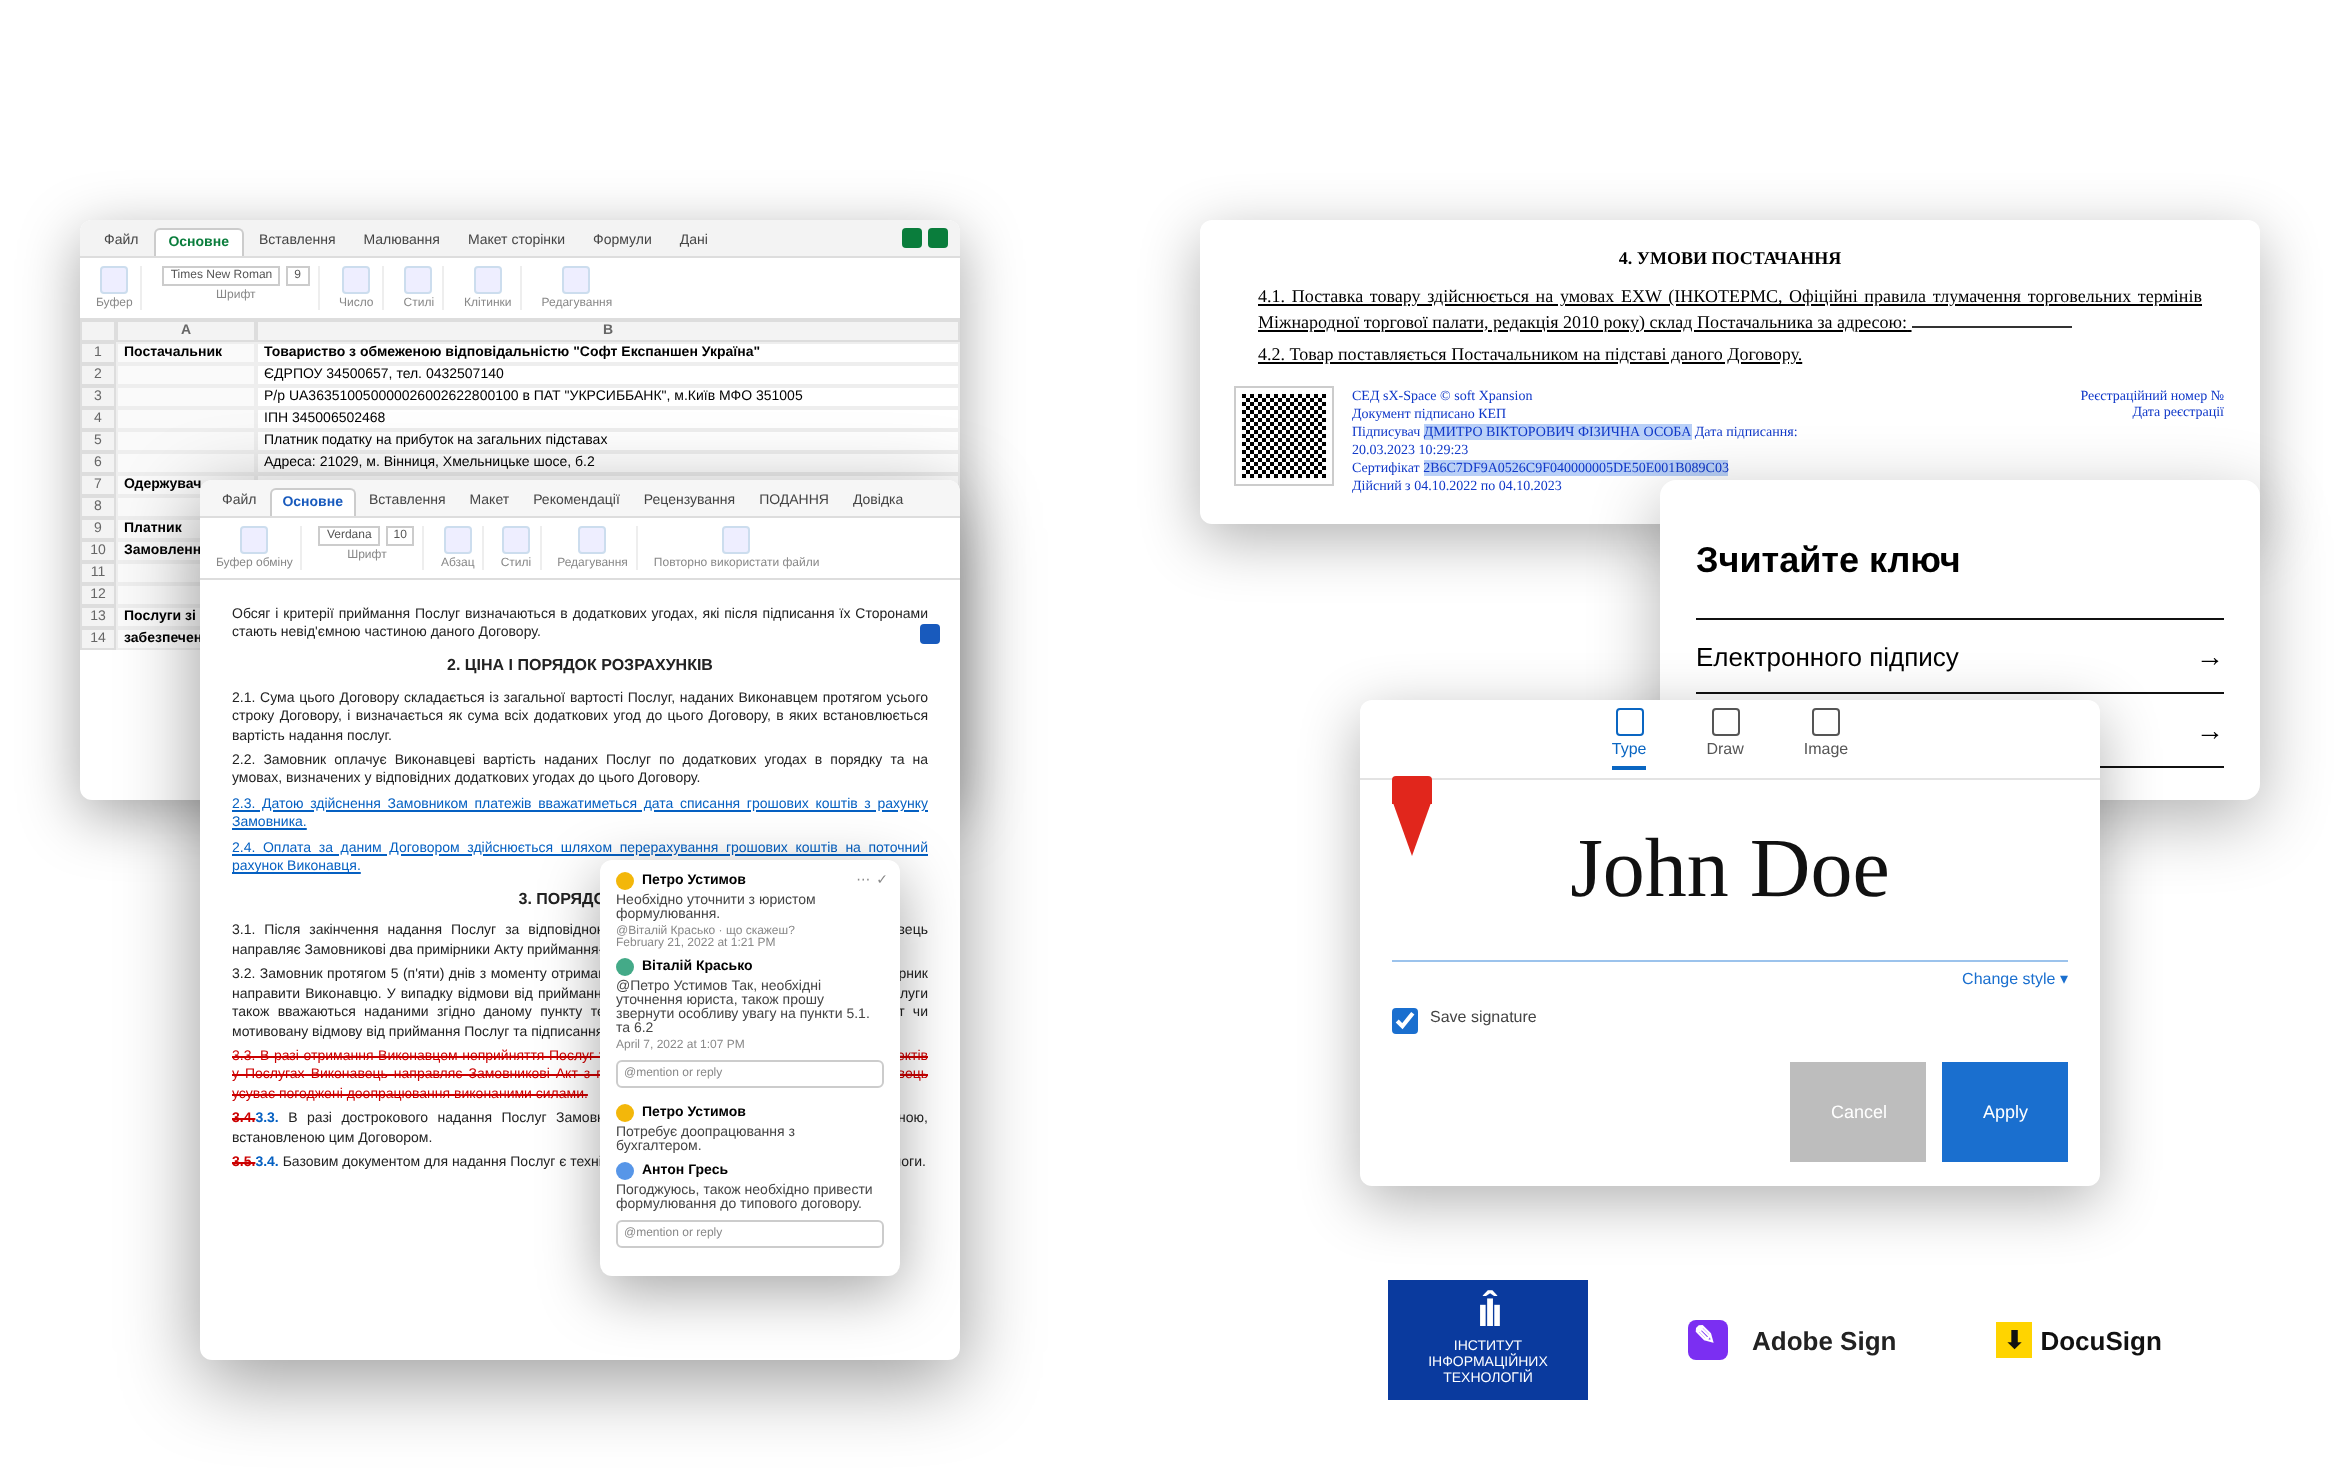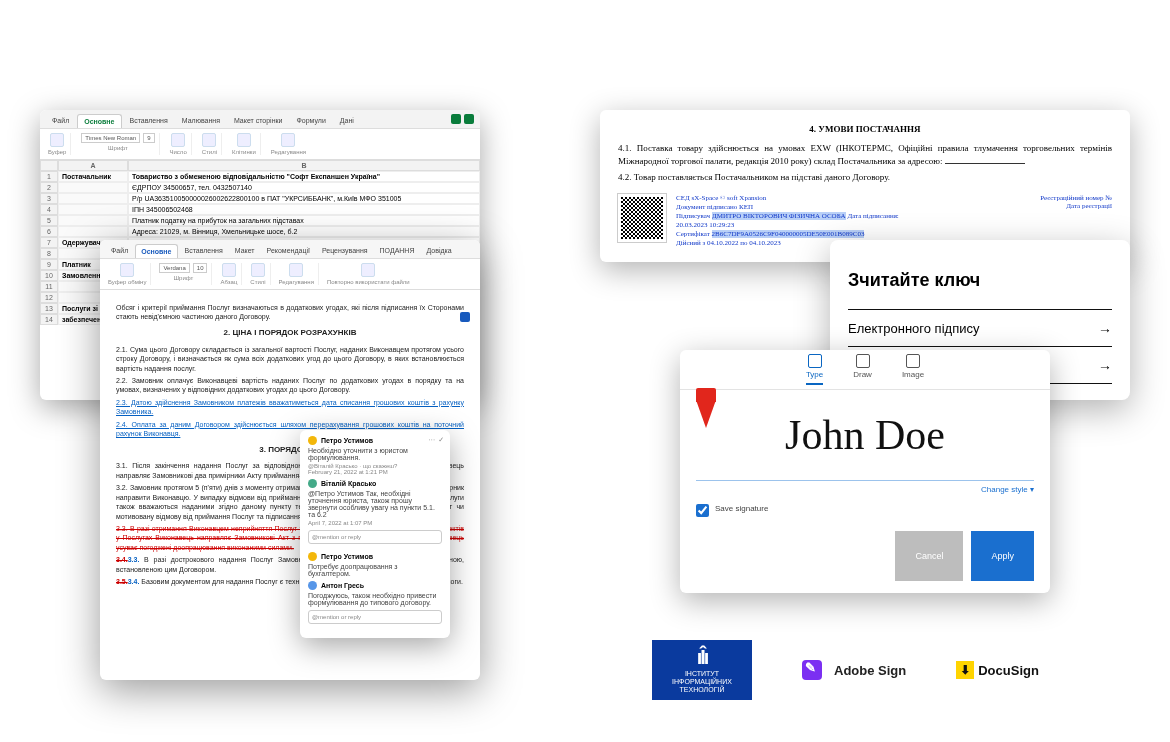--- a/index.html
+++ b/index.html
@@ -61,21 +61,21 @@
   .mention-input { border:1px solid #ccc; border-radius:3px; padding:3px; color:#888; font-size:6px; margin-top:4px;}
   .c-actions { position:absolute; right:6px; top:6px; display:flex; gap:3px; color:#888;}
 
   
   .contract {
     position: absolute; left: 600px; top: 110px; width: 530px; background:#fff;
     border-radius:6px; box-shadow:0 8px 30px rgba(0,0,0,0.3); padding:14px 18px; font-size:9px;
     font-family: "Times New Roman", serif;
   }
   .contract h4 { text-align:center; font-weight:bold; margin-bottom:8px;}
-  .contract p { text-align:justify; line-height:1.4; margin:4px 0;}
+  .contract p { text-align:justify; line-height:1.4; margin:4px 11px;text-decoration:underline;}
   .contract .blank { display:inline-block; border-bottom:1px solid #333; width:80px; height:9px; vertical-align:baseline;}
   .kep { display:flex; gap:10px; margin-top:10px; align-items:flex-start;}
   .qr { width:48px; height:48px; background:
     repeating-linear-gradient(0deg,#000 0 2px,#fff 2px 4px),
     repeating-linear-gradient(90deg,#000 0 2px,#fff 2px 4px);
     background-blend-mode: difference; border:3px solid #fff; outline:1px solid #ccc;}
   .kep-text { color:#1038c8; font-size:7px; line-height:1.3;}
   .kep-reg { color:#1038c8; font-size:7px; text-align:right; flex:1;}
 
   
@@ -107,21 +107,21 @@
   .as-line { height:1px; background:#9cc3ec; margin:0 16px;}
   .as-change { text-align:right; font-size:8px; color:#1a6fcf; padding:4px 16px;}
   .as-save { display:flex; gap:6px; font-size:8px; color:#444; padding:6px 16px;}
   .as-save input{accent-color:#1a6fcf;}
   .as-btns { display:flex; justify-content:flex-end; gap:8px; padding:8px 16px 12px;}
   .as-btn { padding:20px 20px; font-size:9px; border:none; cursor:pointer;}
   .as-btn.cancel{ background:#bdbdbd; color:#fff;}
   .as-btn.apply{ background:#1a6fcf; color:#fff;}
 
   
-  .logos { position:absolute; left:652px; top:640px; display:flex; gap:50px; align-items:center;}
+  .logos { position:absolute; left:694px; top:640px; display:flex; gap:50px; align-items:center;}
   .logo-iit { width:100px; height:60px; background:#0a3a9e; color:#fff; display:flex; flex-direction:column; align-items:center; justify-content:center; font-size:7px; text-align:center; line-height:1.1; padding:4px;}
   .logo-iit .pillars{font-size:20px; font-weight:bold; letter-spacing:-2px; margin-bottom:2px;}
   .logo-adobe { display:flex; align-items:center; gap:12px; font-size:13px; font-weight:600; color:#222;}
   .logo-adobe .sq{width:20px;height:20px;background:#7b2ff2;border-radius:4px;position:relative;}
   .logo-adobe .sq::after{content:"✎";color:#fff;position:absolute;left:3px;top:0;font-size:13px;}
   .logo-docu { display:flex; align-items:center; gap:4px; font-size:13px; font-weight:700; color:#111;}
   .logo-docu .sq{width:18px;height:18px;background:#ffd400;display:flex;align-items:center;justify-content:center;font-size:12px;font-weight:bold;}
 </style>
 </head>
 <body>

